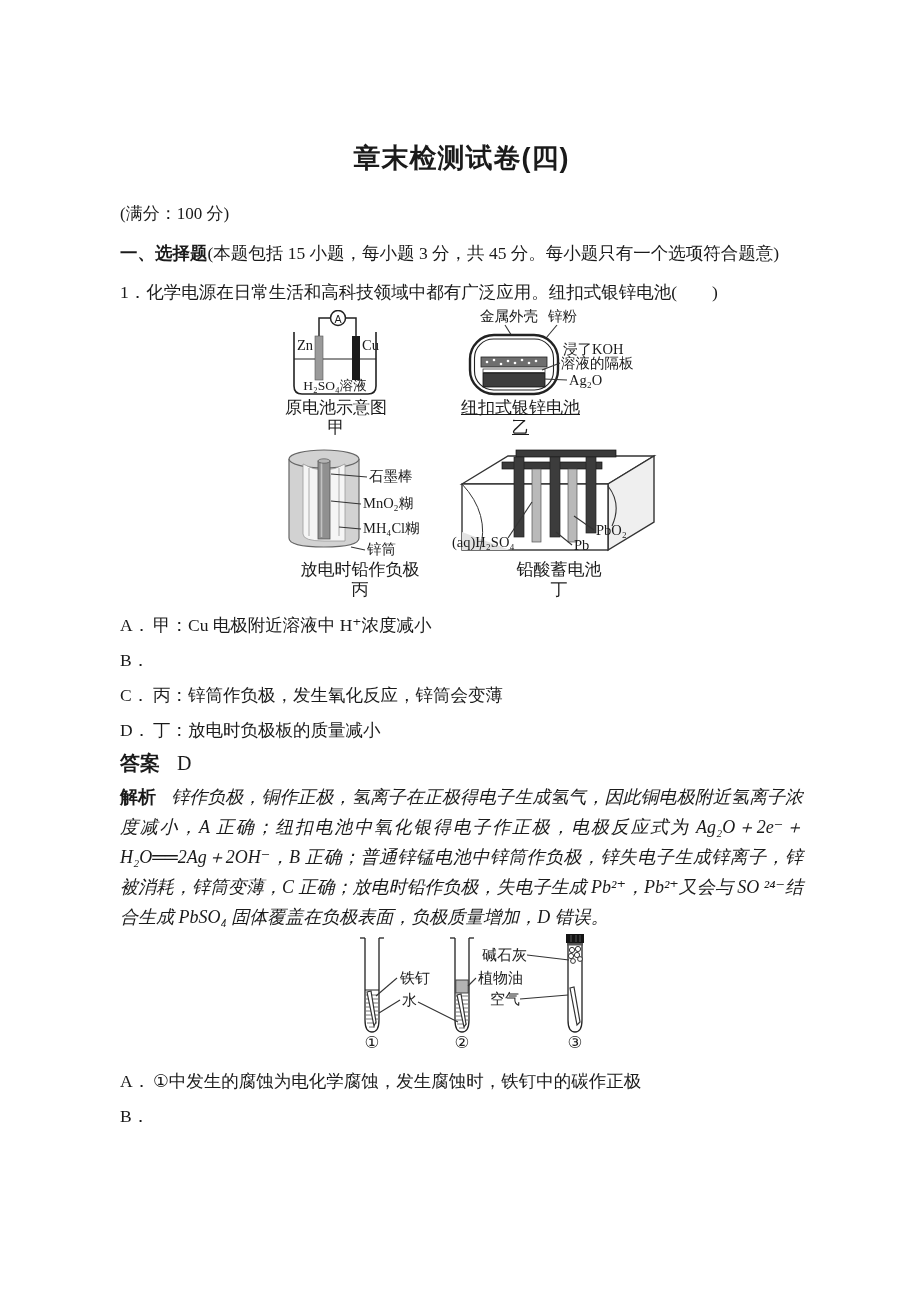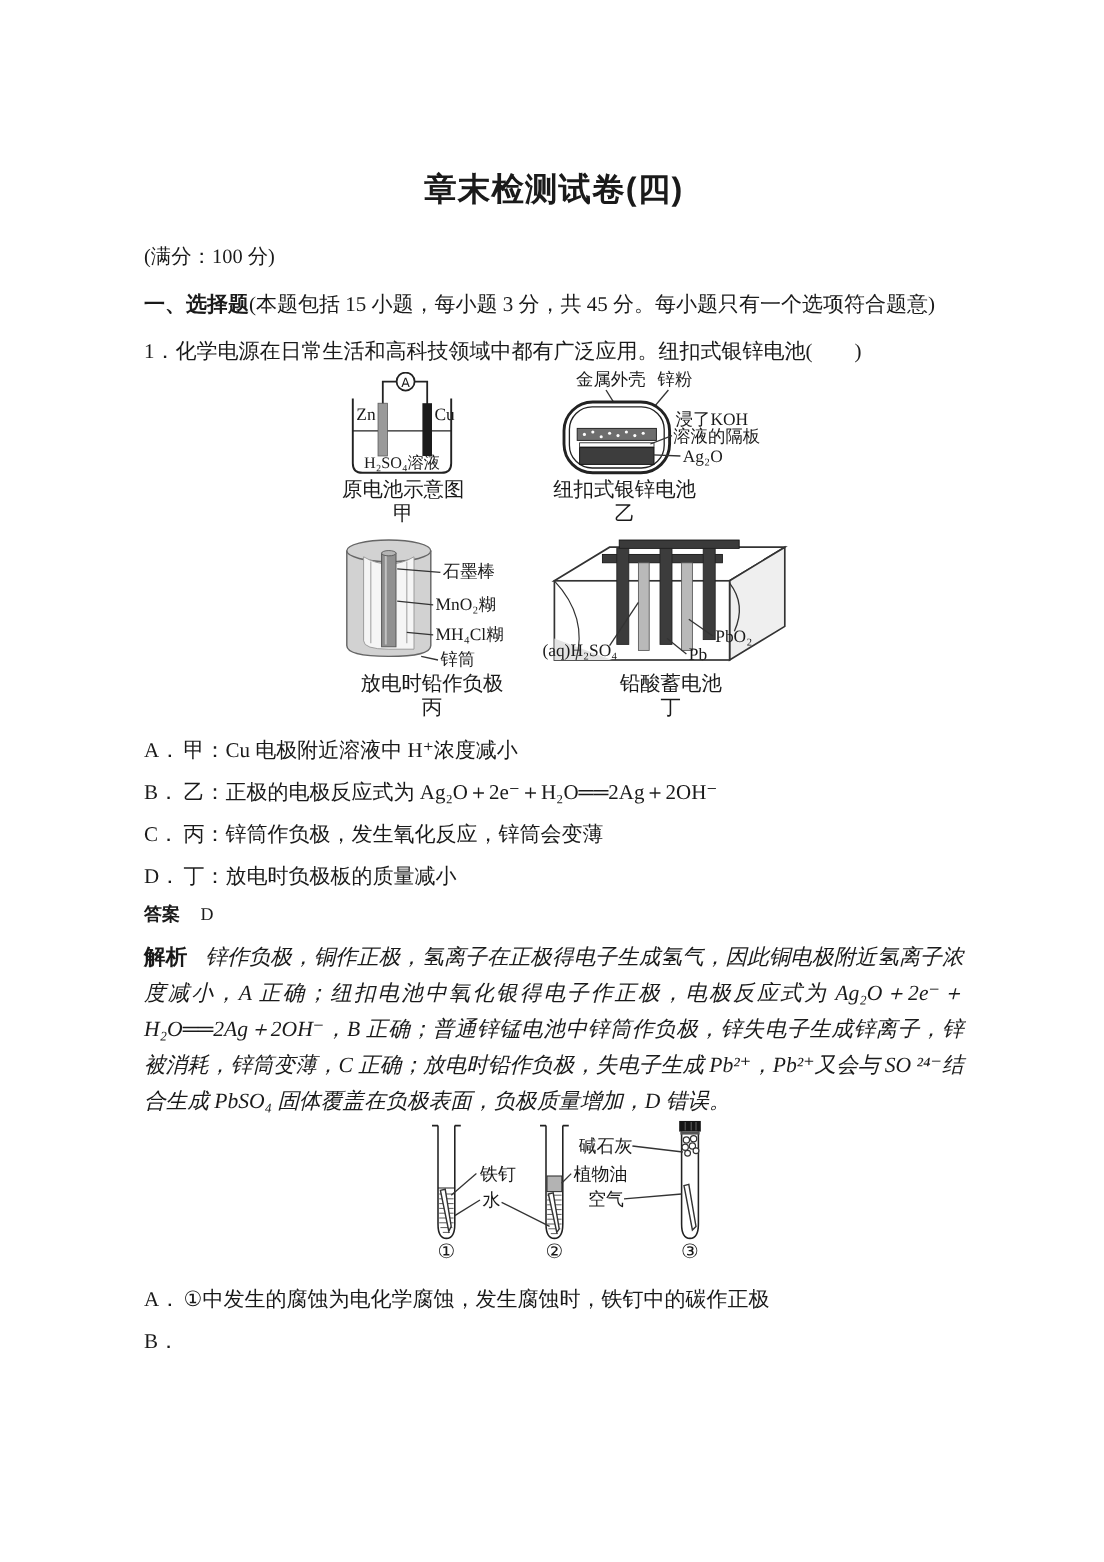--- a/index.html
+++ b/index.html
@@ -11,25 +11,25 @@
   .title{margin:0;text-align:center;font-size:27px;font-weight:bold;letter-spacing:1px;
          font-family:"Liberation Sans","DejaVu Sans",sans-serif;}
   .subtitle{margin-top:26px;text-align:left;font-size:17px;}
   .section-head{margin:13px 0 0;font-size:17.5px;line-height:30px;text-align:justify;}
   .stem{margin:8px 0 0;font-size:17.5px;line-height:32px;text-align:justify;}
   .figrow{display:flex;align-items:flex-end;}
   .row1{margin-left:165px;margin-top:0;gap:73px;}
   .row2{margin-left:167px;margin-top:6px;gap:17px;}
   .fig{margin:0;display:flex;flex-direction:column;align-items:center;}
   .cap{font-size:17px;line-height:20px;white-space:nowrap;text-align:center;}
-  .cap.shift-l{margin-right:64px;}
+  .cap.shift-l{margin-right:64px;text-decoration:underline;}
   .opts{margin-top:8px;}
   .opt{margin:0;font-size:17.5px;line-height:35px;display:flex;}
   .olabel{flex:0 0 33px;}
-  .ans{margin:0;font-size:15px;line-height:30px;}
+  .ans{margin:0;font-size:20px;line-height:30px;}
   .ans .lab{margin-right:17px;}
   .analysis{margin:4px 0 0;font-size:18px;line-height:30px;text-align:justify;}
   .analysis .lab{margin-right:15px;font-style:normal;}
   .kai{font-style:italic;}
   .q2stem{margin-top:6px;line-height:33px;}
   .tubesfig{margin:2px 0 0 210px;}
   svg text{fill:#1a1a1a;font-family:"Liberation Serif","DejaVu Serif","DejaVu Sans",serif;}
   svg .num{font-family:"DejaVu Sans",sans-serif;}
 </style>
 </head>
@@ -147,21 +147,20 @@
       </figure>
     </div>
 
     <div class="opts">
       <p class="opt">
           <span class="olabel">A．</span>
           <span>甲：Cu 电极附近溶液中 H⁺浓度减小</span>
         </p>
       <p class="opt">
           <span class="olabel">B．</span>
-          <span>乙：正极的电极反应式为 Ag₂O＋2e⁻＋H₂O══2Ag＋2OH⁻</span>
         </p>
       <p class="opt">
           <span class="olabel">C．</span>
           <span>丙：锌筒作负极，发生氧化反应，锌筒会变薄</span>
         </p>
       <p class="opt">
           <span class="olabel">D．</span>
           <span>丁：放电时负极板的质量减小</span>
         </p>
     </div>

